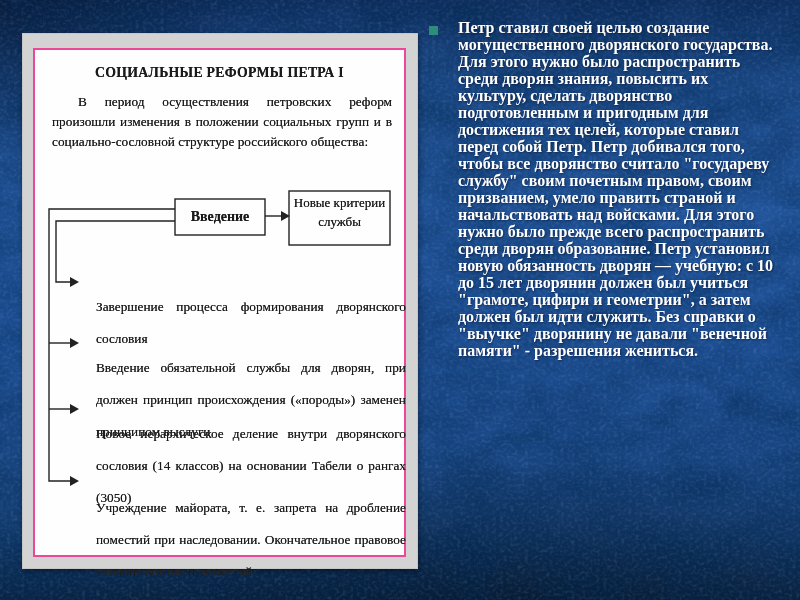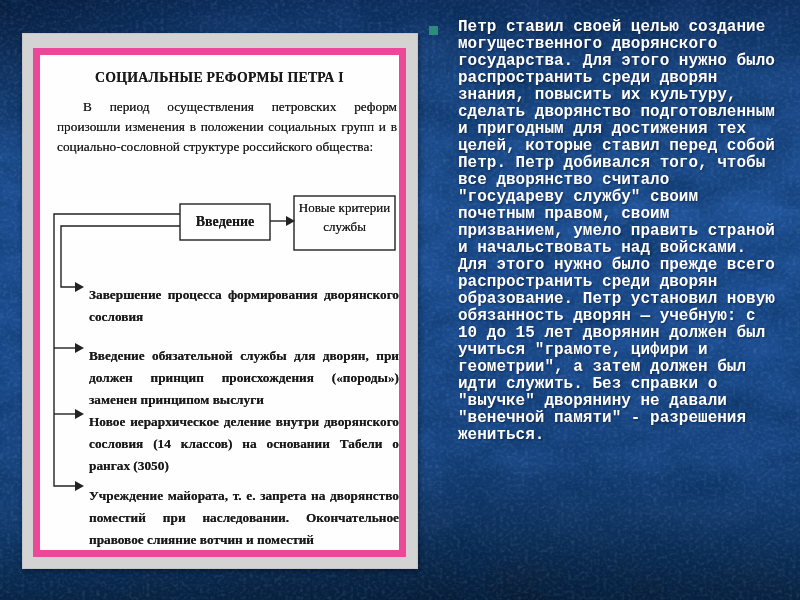--- a/index.html
+++ b/index.html
@@ -15,21 +15,21 @@
   .texture{position:absolute;left:0;top:0;width:800px;height:600px;pointer-events:none;}
 
   
   .scan-panel{
     position:absolute;left:22px;top:33px;width:396px;height:536px;
     background:#d3d3d3;
     box-shadow:1px 2px 5px rgba(0,0,10,0.45), inset 0 0 0 1px #c6c6c6;
   }
   .scan-page{
     position:absolute;left:11px;top:15px;width:373px;height:509px;
-    background:#fefefe;border:7px solid #ec4899;box-sizing:border-box;
+    background:#fefefe;border:2px solid #ec4899;box-sizing:border-box;
     color:#1a1a1a;font-family:"Liberation Serif",serif;
   }
   .scan-title{
     position:absolute;left:0;top:14px;width:100%;text-align:center;
     font-weight:bold;font-size:15px;letter-spacing:.3px;
     transform:scaleX(.92);
     text-shadow:0 0 .5px #444;
   }
   .scan-intro{
     position:absolute;left:15px;top:40px;width:340px;margin:2px;
@@ -37,38 +37,37 @@
     text-shadow:0 0 .5px #444;
   }
   .diagram-svg{position:absolute;left:0;top:0;width:373px;height:509px;}
   .node-label{
     position:absolute;display:flex;align-items:center;justify-content:center;
     text-align:center;text-shadow:0 0 .5px #444;
   }
   .node-main{left:140px;top:149px;width:90px;height:36px;font-weight:bold;font-size:14px;}
   .node-criteria{left:254px;top:141px;width:101px;height:42px;font-size:13px;line-height:19px;}
   .scan-item{
-    position:absolute;left:45px;width:310px;margin:4px;
-    font-size:13.3px;line-height:22px;text-align:justify;
+    position:absolute;left:45px;width:310px;margin:16px;
+    font-size:13.3px;line-height:32px;text-align:justify;
     text-shadow:0 0 .5px #444;
-    font-weight:bold;
   }
   .scan-item.i0{top:225px;}
   .scan-item.i1{top:286px;}
   .scan-item.i2{top:352px;}
   .scan-item.i3{top:426px;}
 
   
   .bullet-square{
     position:absolute;left:429px;top:26px;width:9px;height:9px;
     background:#2E8C7C;
   }
   .body-text{
     position:absolute;left:458px;top:19px;width:322px;margin:0;
-    color:#ffffff;font-family:Liberation Mono, monospace;
+    color:#ffffff;font-family:Liberation Serif, serif;
     font-weight:bold;font-size:16px;line-height:17px;text-align:left;
     text-shadow:1px 1px 2px rgba(0,0,25,0.45);
   }
 </style>
 </head>
 <body>
 
 <div class="slide">
 
   <svg class="texture" width="800" height="600" xmlns="http://www.w3.org/2000/svg">
@@ -116,20 +115,20 @@
           <polygon points="35,426 44,431 35,436"></polygon>
         </g>
       </svg>
 
       <div class="node-label node-main">Введение</div>
       <div class="node-label node-criteria">Новые критерии службы</div>
 
       <p class="scan-item i0">Завершение процесса формирования дворянского сословия</p>
       <p class="scan-item i1">Введение обязательной службы для дворян, при должен принцип происхождения («породы») заменен принципом выслуги</p>
       <p class="scan-item i2">Новое иерархическое деление внутри дворянского сословия (14 классов) на основании Табели о рангах (3050)</p>
-      <p class="scan-item i3">Учреждение майората, т. е. запрета на дворянство поместий при наследовании. Окончательное правовое слияние вотчин и поместий</p>
+      <p class="scan-item i3">Учреждение майората, т. е. запрета на дробление поместий при наследовании. Окончательное правовое слияние вотчин и поместий</p>
     </div>
   </div>
 
   <div class="bullet-square"></div>
   <p class="body-text">Петр ставил своей целью создание могущественного дворянского государства. Для этого нужно было распространить среди дворян знания, повысить их культуру, сделать дворянство подготовленным и пригодным для достижения тех целей, которые ставил перед собой Петр. Петр добивался того, чтобы все дворянство считало "государеву службу" своим почетным правом, своим призванием, умело править страной и начальствовать над войсками. Для этого нужно было прежде всего распространить среди дворян образование. Петр установил новую обязанность дворян — учебную: с 10 до 15 лет дворянин должен был учиться "грамоте, цифири и геометрии", а затем должен был идти служить. Без справки о "выучке" дворянину не давали "венечной памяти" - разрешения жениться.</p>
 
 </div>
 
 </body></html>

